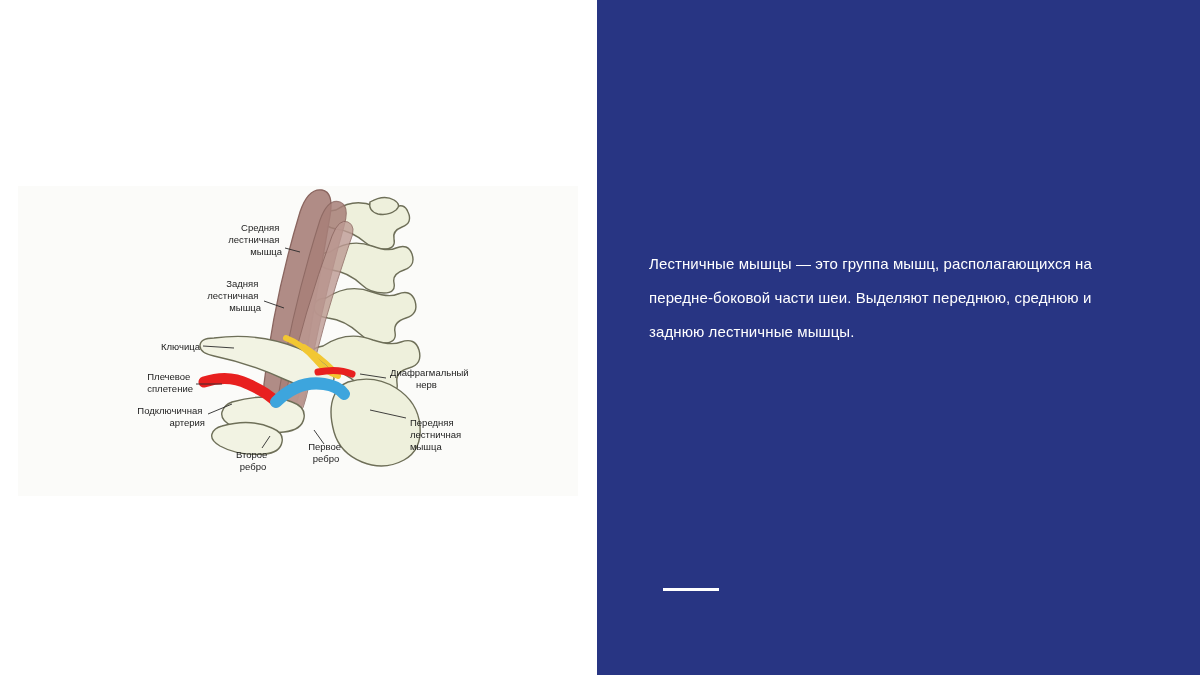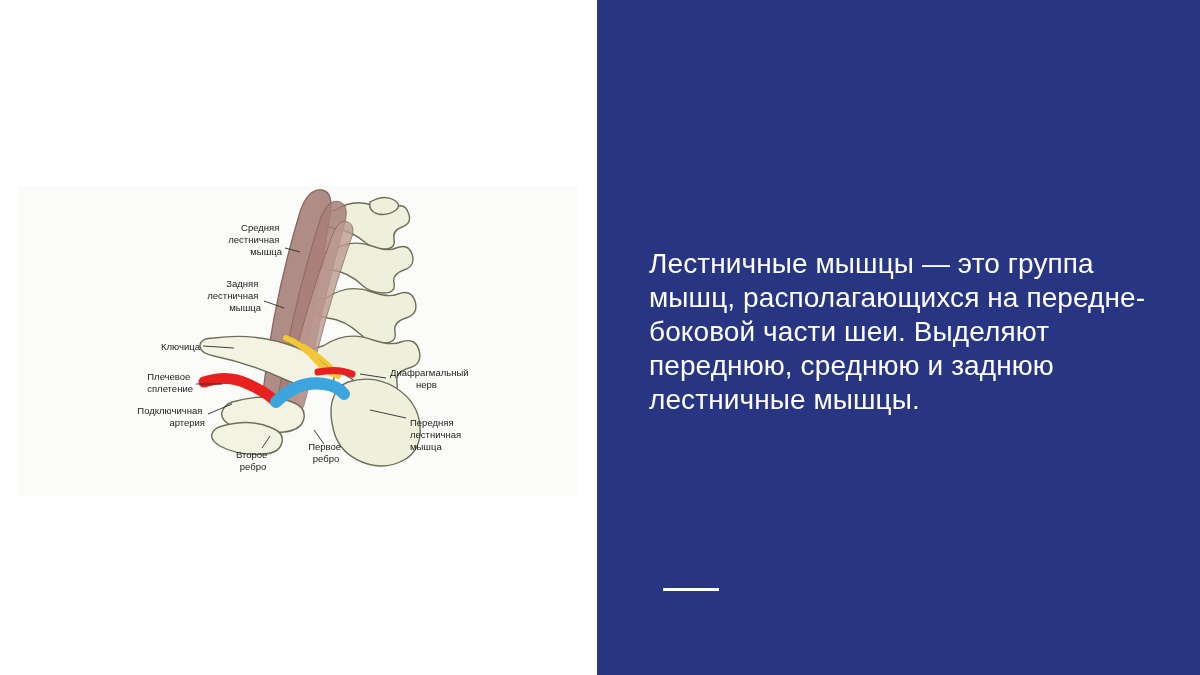--- a/index.html
+++ b/index.html
@@ -28,21 +28,21 @@
     width: 603px;
     height: 675px;
     background: #283583;
   }
   .panel-text {
     position: absolute;
     left: 52px;
     top: 247px;
     width: 500px;
     color: #ffffff;
-    font-size: 28px;
+    font-size: 15px;
     line-height: 34px;
     letter-spacing: 0.1px;
   }
   .panel-rule {
     position: absolute;
     left: 66px;
     top: 588px;
     width: 56px;
     height: 3px;
     background: #ffffff;

